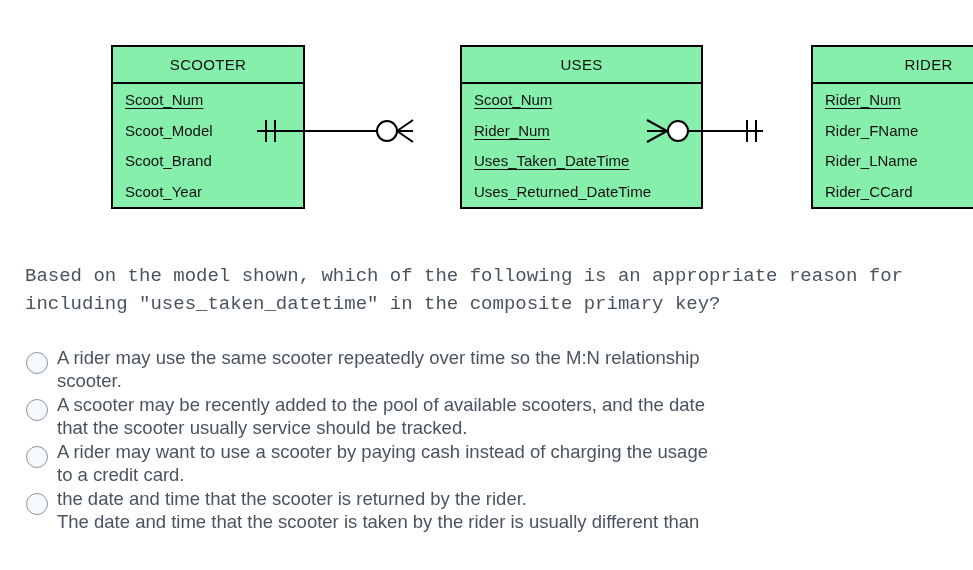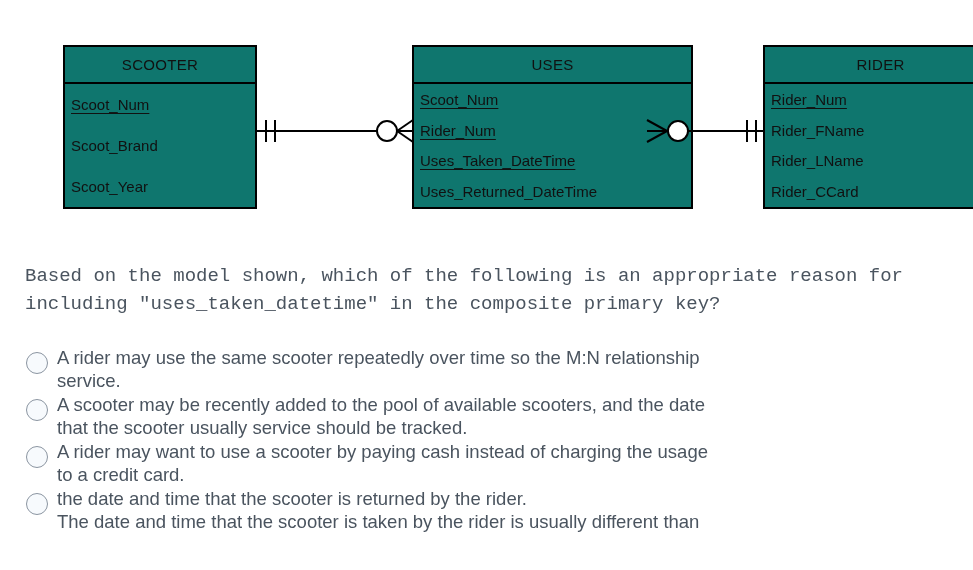--- a/index.html
+++ b/index.html
@@ -9,42 +9,43 @@
     --diagram_line: #000000;
   }
   * { box-sizing: border-box; }
   html, body { margin: 0; padding: 0; background: #ffffff; }
   body { width: 973px; height: 570px; font-family: "Liberation Sans", sans-serif; }
   .stage { position: relative; width: 973px; height: 570px; overflow: hidden; background: #ffffff; }
 
   
   .entity {
     position: absolute;
-    background: #0f766e;
+    background: #86efac;
     border: 2px solid var(--diagram_line);
     display: flex;
     flex-direction: column;
     color: #111111;
+    margin-left: 48px;
   }
   #entity-scooter { left: 63px;  top: 45px; width: 194px; height: 164px; }
-  #entity-uses    { left: 412px; top: 45px; width: 281px; height: 164px; }
+  #entity-uses    { left: 412px; top: 45px; width: 243px; height: 164px; }
   #entity-rider   { left: 763px; top: 45px; width: 235px; height: 164px; }
   .entity-title {
     height: 37px;
     flex: none;
     border-bottom: 2px solid var(--diagram_line);
     display: flex; align-items: center; justify-content: center;
     font-size: 15px;
     letter-spacing: 0.3px;
   }
   .entity-fields { flex: 1; display: flex; flex-direction: column; }
   .field {
     flex: 1;
     display: flex; align-items: center;
-    padding-left: 6px;
+    padding-left: 12px;
     font-size: 15px;
     white-space: nowrap;
   }
   .pk { text-decoration: underline; text-underline-offset: 3px; }
 
   
   .connectors { position: absolute; left: 0; top: 0; pointer-events: none; }
   .connectors line, .connectors circle { stroke: var(--diagram_line); stroke-width: 2; }
   .connectors circle { fill: #ffffff; }
 
@@ -87,20 +88,21 @@
 </style>
 </head>
 <body>
 
 <div class="stage">
 
   <div class="entity" id="entity-scooter">
     <div class="entity-title">SCOOTER</div>
     <div class="entity-fields">
       <div class="field pk">Scoot_Num</div>
+      <div class="field">Scoot_Model</div>
       <div class="field">Scoot_Brand</div>
       <div class="field">Scoot_Year</div>
     </div>
   </div>
 
   <div class="entity" id="entity-uses">
     <div class="entity-title">USES</div>
     <div class="entity-fields">
       <div class="field pk">Scoot_Num</div>
       <div class="field pk">Rider_Num</div>
@@ -154,21 +156,21 @@
     <div>Based on the model shown, which of the following is an appropriate reason for</div>
     <div>including "uses_taken_datetime" in the composite primary key?</div>
   </div>
 
   <div class="options">
 
     <div class="option">
       <div class="radio"></div>
       <div class="option-text">
         <div>A rider may use the same scooter repeatedly over time so the M:N relationship</div>
-        <div>service.</div>
+        <div>scooter.</div>
       </div>
     </div>
 
     <div class="option">
       <div class="radio"></div>
       <div class="option-text">
         <div>A scooter may be recently added to the pool of available scooters, and the date</div>
         <div>that the scooter usually service should be tracked.</div>
       </div>
     </div>

